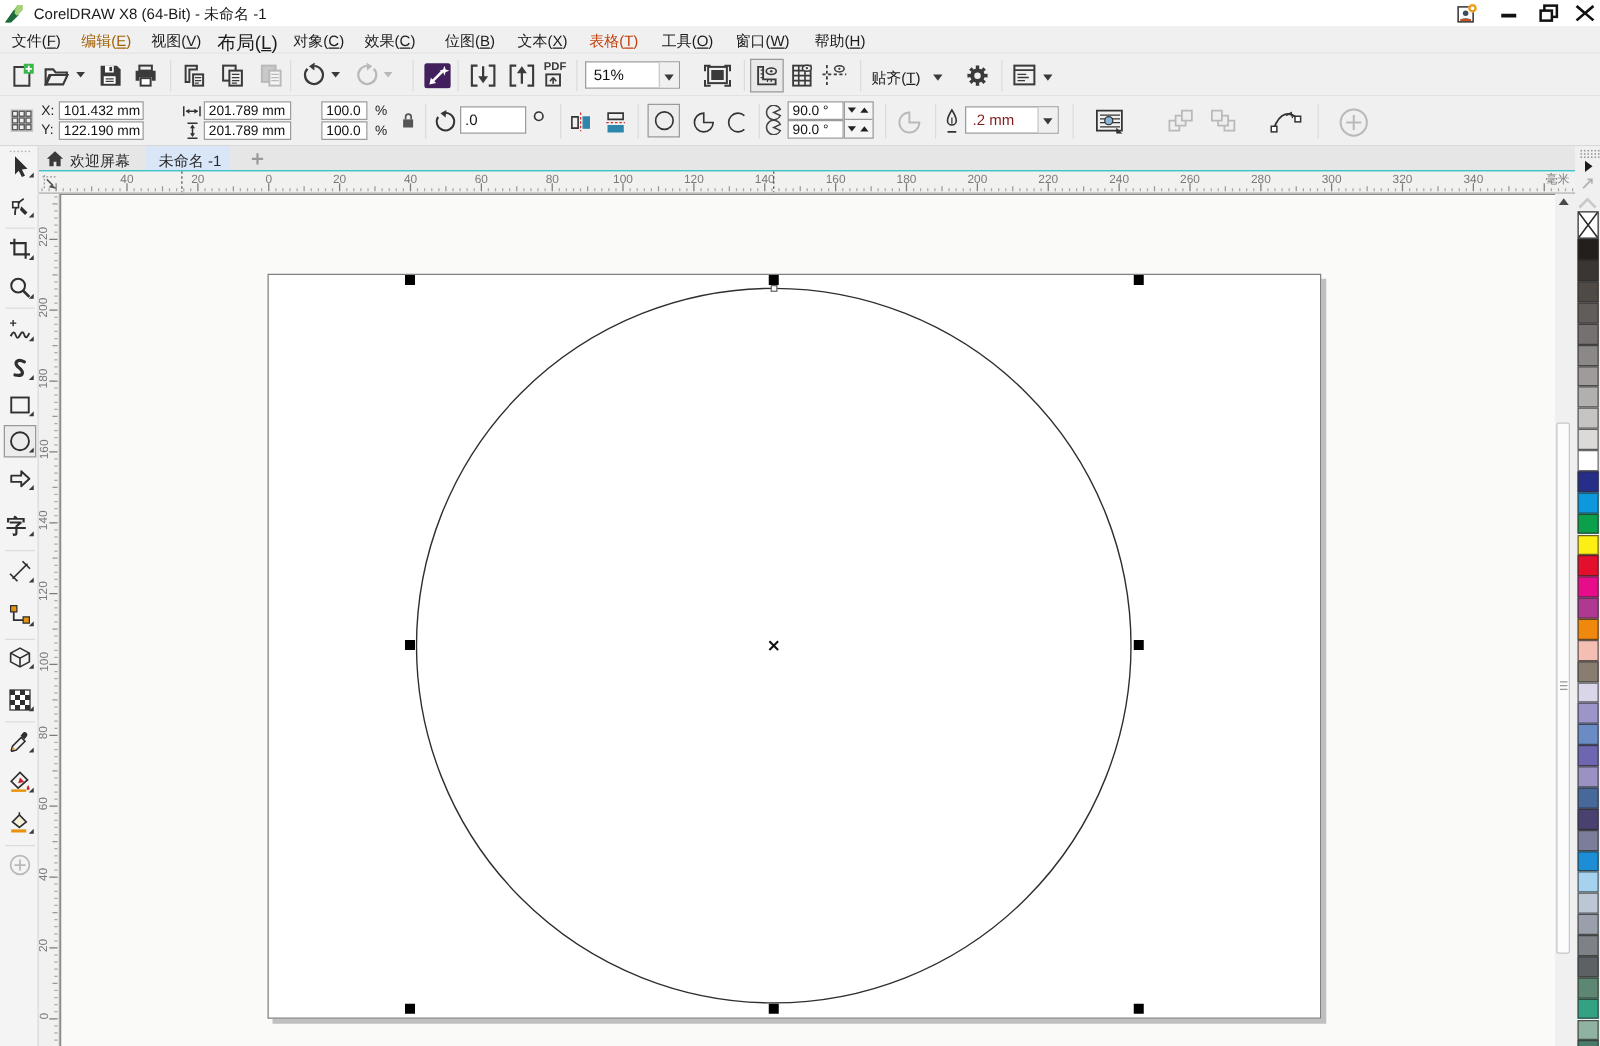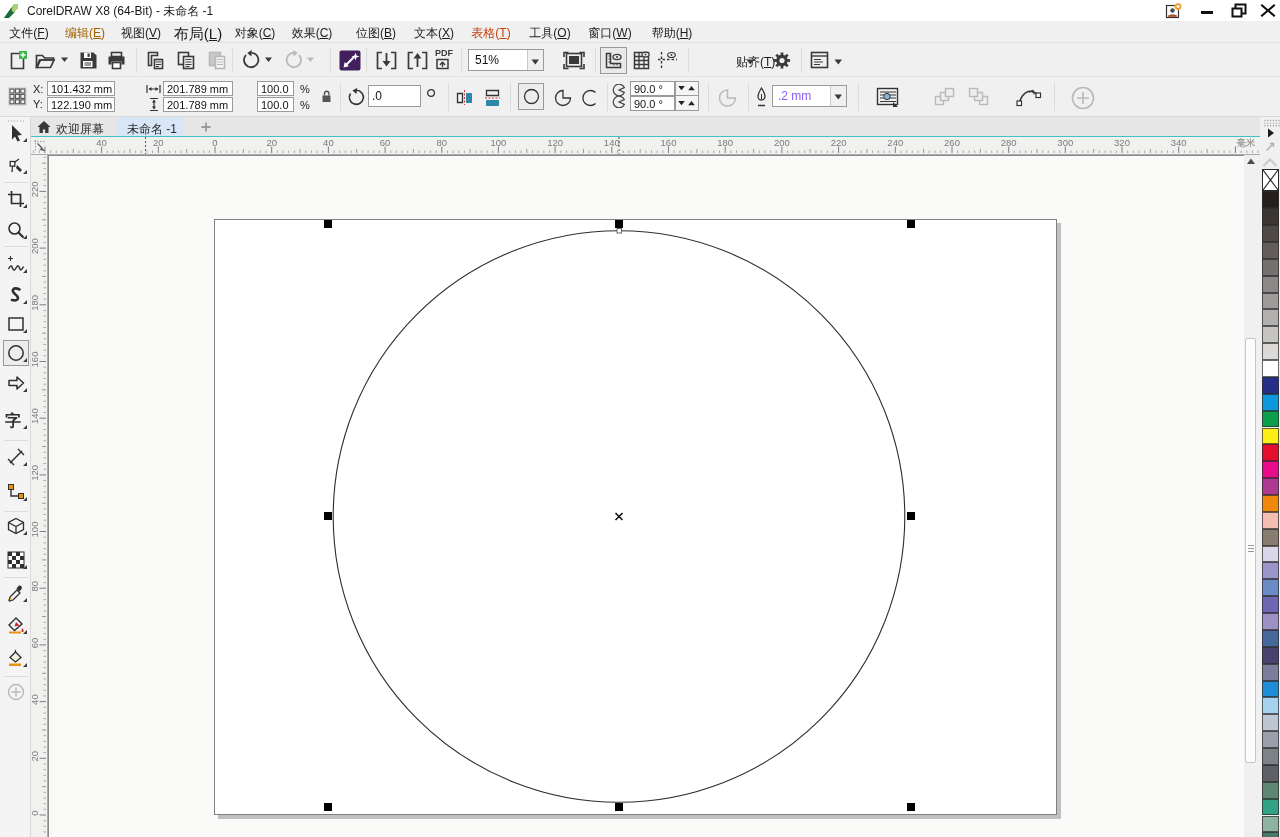--- a/index.html
+++ b/index.html
@@ -153,21 +153,21 @@
     <ellipse cx="14.5" cy="4.5" rx="3.6" ry="2.4" fill="#f0f0f0" stroke="#3a3a3a" stroke-width="1.2"></ellipse>
     <circle cx="14.5" cy="4.5" r="0.9" fill="#3a3a3a"></circle>
   </svg>
 <svg class="ic" style="left:656px;top:50px" width="24" height="21" viewBox="0 0 24 21">
     <path d="M5.5 2 v17" stroke="#3a3a3a" stroke-width="1.4" stroke-dasharray="2.5 2"></path>
     <path d="M2 9.5 h19" stroke="#3a3a3a" stroke-width="1.4" stroke-dasharray="2.5 2"></path>
     <ellipse cx="15.5" cy="5" rx="3.8" ry="2.5" fill="#f0f0f0" stroke="#3a3a3a" stroke-width="1.2"></ellipse>
     <circle cx="15.5" cy="5" r="0.9" fill="#3a3a3a"></circle>
   </svg>
 <div class="sep" style="left:688px;top:48px;height:25px"></div>
-<div class="abs" style="left:736px;top:54px;font-size:12px;color:#1c1c1c">贴齐(<u>T</u>)</div>
+<div class="abs" style="left:697px;top:54px;font-size:12px;color:#1c1c1c">贴齐(<u>T</u>)</div>
 <svg class="ic" style="left:746px;top:59px" width="9" height="6" viewBox="0 0 9 6">
     <path d="M0.5 0.5 h7.5 l-3.7 5 Z" fill="#3a3a3a"></path>
   </svg>
 <svg class="ic" style="left:771px;top:50px" width="22" height="21" viewBox="0 0 22 21">
     <path d="M19.07 9.06 L19.07 11.94 L16.67 11.74 L15.88 13.63 L17.73 15.19 L15.69 17.23 L14.13 15.38 L12.24 16.17 L12.44 18.57 L9.56 18.57 L9.76 16.17 L7.87 15.38 L6.31 17.23 L4.27 15.19 L6.12 13.63 L5.33 11.74 L2.93 11.94 L2.93 9.06 L5.33 9.26 L6.12 7.37 L4.27 5.81 L6.31 3.77 L7.87 5.62 L9.76 4.83 L9.56 2.43 L12.44 2.43 L12.24 4.83 L14.13 5.62 L15.69 3.77 L17.73 5.81 L15.88 7.37 L16.67 9.26 Z" fill="#3a3a3a"></path>
     <circle cx="11" cy="10.5" r="2.6" fill="#f0f0f0"></circle>
   </svg>
 <div class="sep" style="left:801px;top:48px;height:25px"></div>
 <svg class="ic" style="left:809px;top:50px" width="21" height="21" viewBox="0 0 21 21">
     <rect x="2.5" y="2.5" width="16" height="15" fill="none" stroke="#3a3a3a" stroke-width="1.6"></rect>
@@ -272,21 +272,21 @@
 <svg class="ic" style="left:717px;top:88px" width="21" height="20" viewBox="0 0 21 20">
     <path d="M10.5 10 L10.5 2 A 8 8 0 1 0 18.5 10 Z" fill="none" stroke="#b9b9b9" stroke-width="1.5"></path>
   </svg>
 <div class="sep" style="left:748px;top:83px;height:28px"></div>
 <svg class="ic" style="left:755px;top:86px" width="13" height="22" viewBox="0 0 13 22">
     <path d="M6.5 2 c-2.5 4-3.5 6-3.5 8.5 a3.5 3.5 0 0 0 7 0 C10 8 9 6 6.5 2 Z" fill="none" stroke="#333" stroke-width="1.3"></path>
     <path d="M6.5 8 v5" stroke="#333" stroke-width="1"></path>
     <path d="M3 19.5 h7" stroke="#333" stroke-width="1.5"></path>
   </svg>
 <div class="abs" style="left:772px;top:85px;width:75px;height:22px;background:#fff;border:1px solid #9b9b9b"></div>
-<div class="abs" style="left:778px;top:89px;font-size:12px;color:#8b5cf6">.2 mm</div>
+<div class="abs" style="left:778px;top:89px;font-size:12px;color:#7f1d1d">.2 mm</div>
 <div class="abs" style="left:830px;top:86px;width:16px;height:20px;background:#f0f0f0;border-left:1px solid #c9c9c9"></div>
 <svg class="ic" style="left:834px;top:94px" width="9" height="6" viewBox="0 0 9 6">
     <path d="M0.5 0.5 h7.5 l-3.7 5 Z" fill="#3a3a3a"></path>
   </svg>
 <div class="sep" style="left:858px;top:83px;height:28px"></div>
 <svg class="ic" style="left:876px;top:87px" width="25" height="20" viewBox="0 0 25 20">
     <rect x="1.5" y="1.5" width="20" height="16" fill="none" stroke="#333" stroke-width="1.4"></rect>
     <path d="M4 5 h16 M4 8 h5 M4 11 h5 M13 8 h7 M13 11 h7 M4 14.5 h16" stroke="#333" stroke-width="1"></path>
     <circle cx="11" cy="9.5" r="3.2" fill="#8ab4d8" stroke="#333" stroke-width="1"></circle>
     <path d="M17 15 l5 5 h-5 Z" fill="#333"></path>

